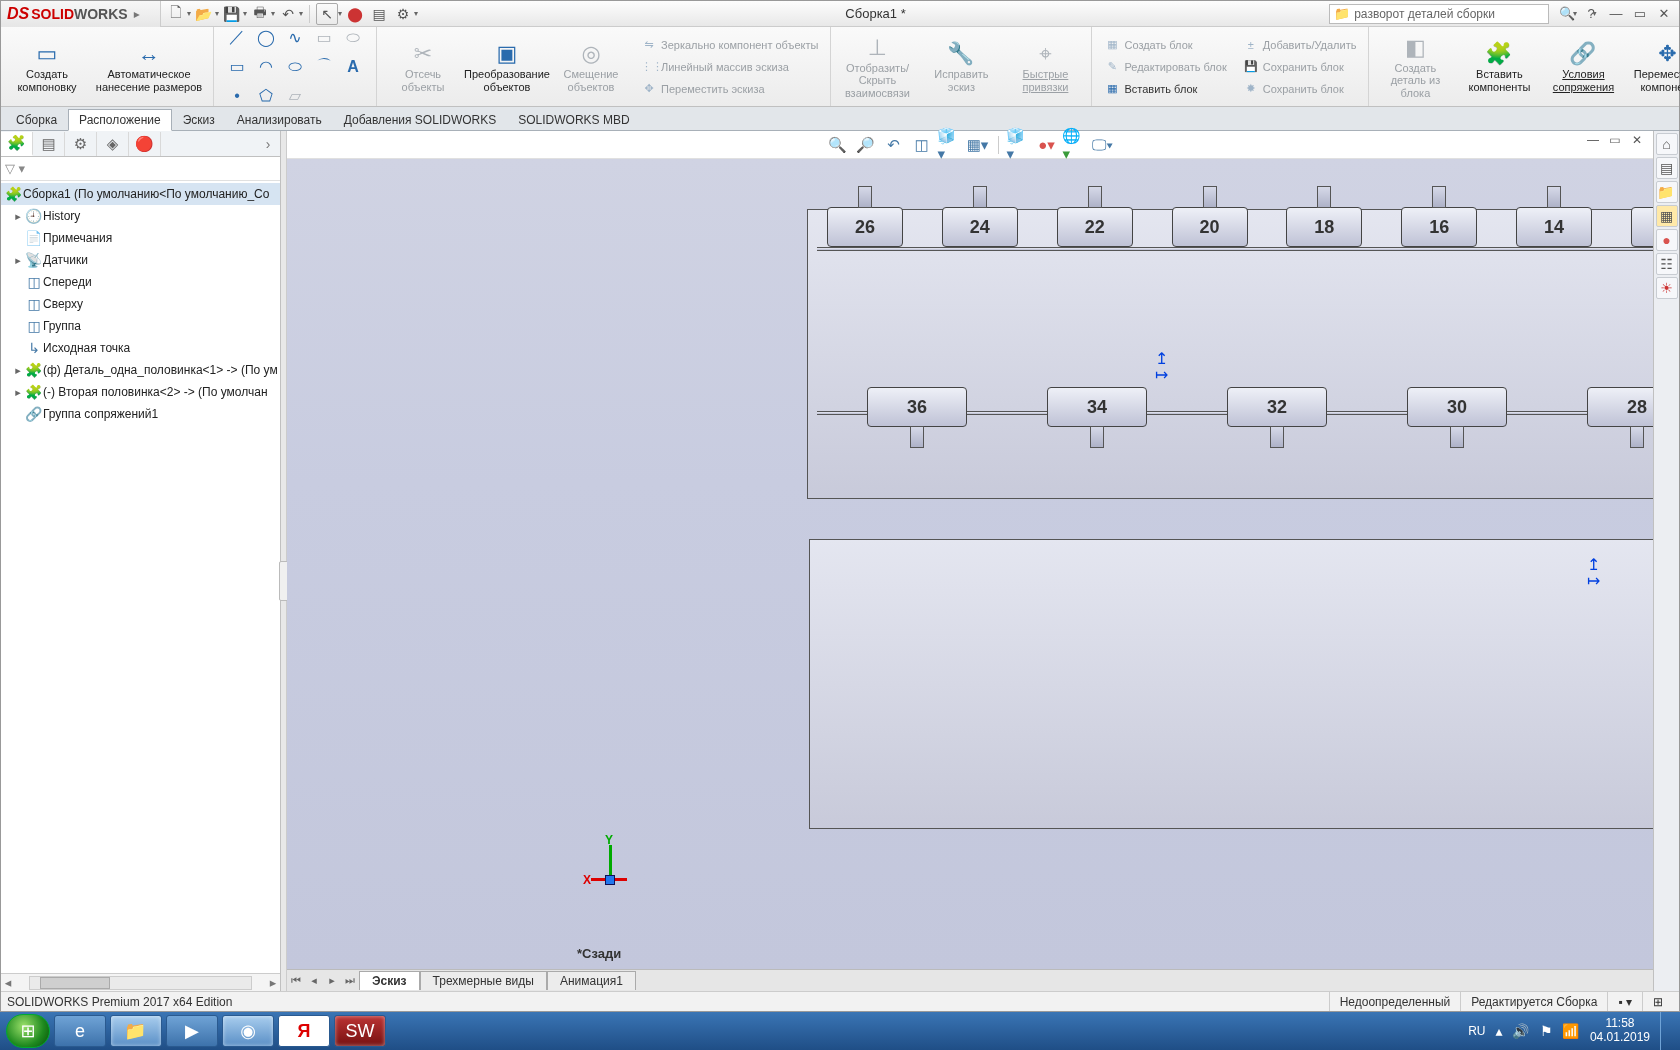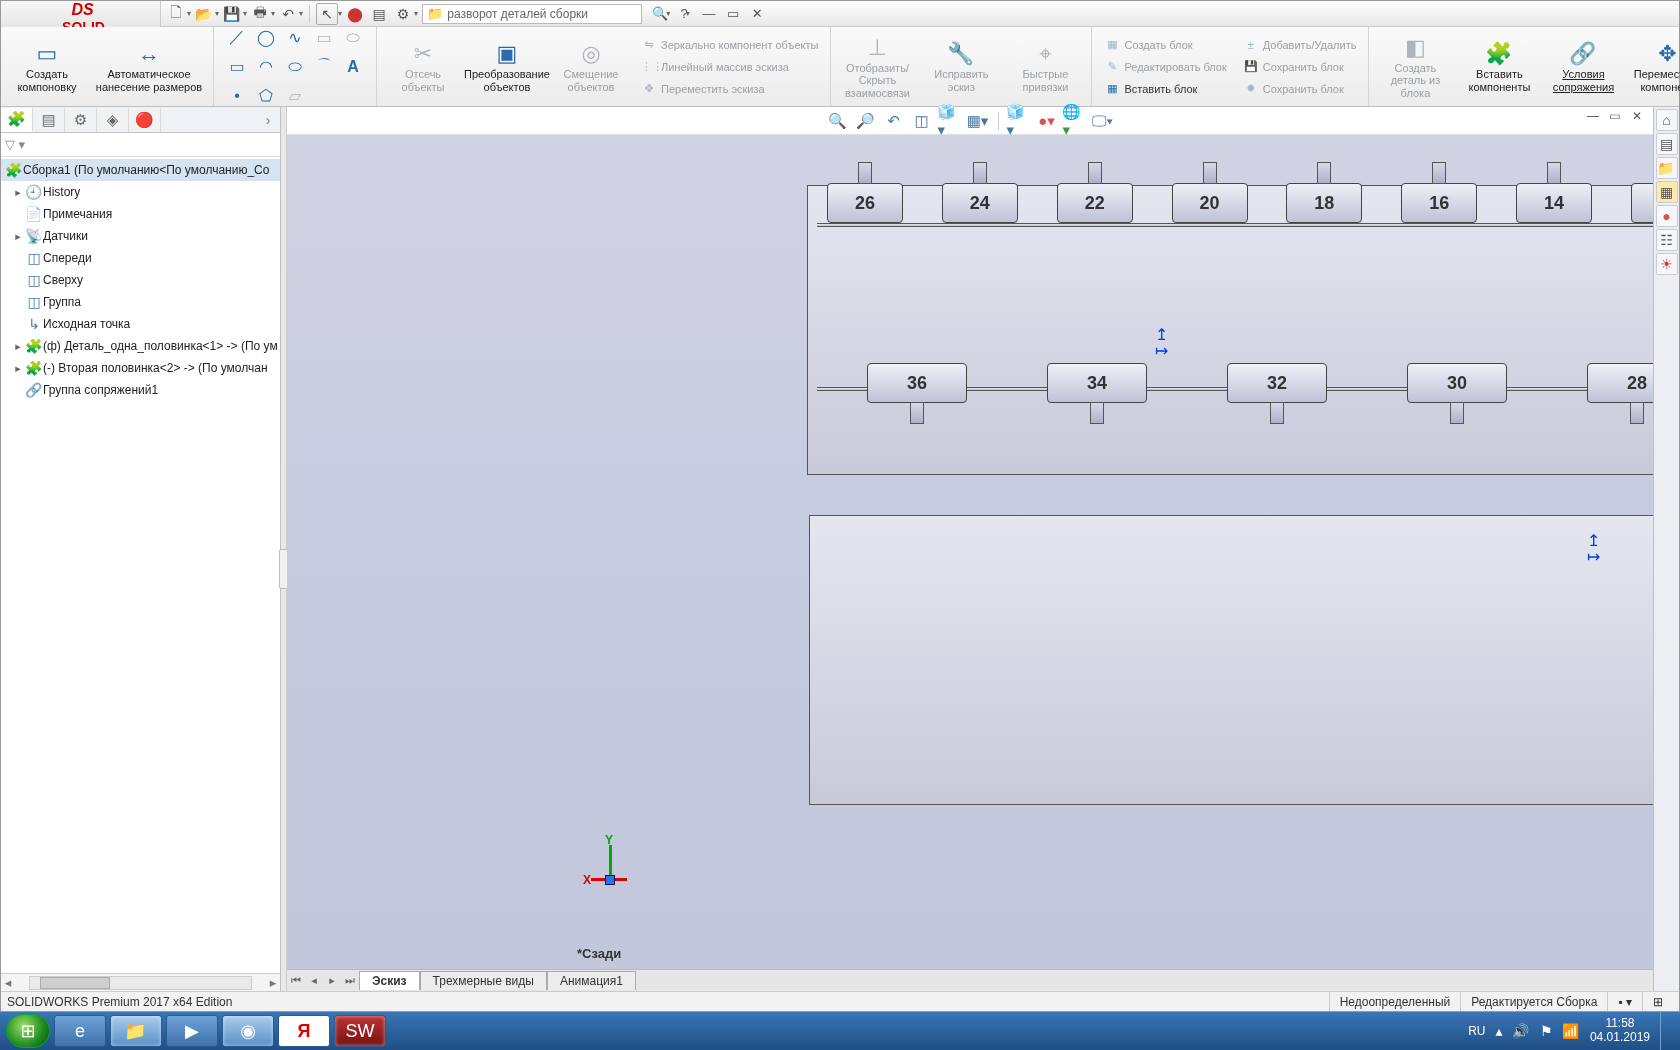--- a/index.html
+++ b/index.html
@@ -1,21 +1,21 @@
 <!DOCTYPE html>
 <html><head>
 <meta charset="utf-8">
 <style>
 * { box-sizing: border-box; margin: 0; padding: 0; font-family: "Segoe UI", Tahoma, sans-serif; }
 html, body { width: 1680px; height: 1050px; overflow: hidden; background: #fff; font-size: 13px; }
 .app-window { width: 1680px; height: 1012px; border: 1px solid #999; background: #fff; display: flex; flex-direction: column; }
 
 
 .titlebar { height: 26px; background: linear-gradient(#fdfdfd,#e8e8e8); display: flex; align-items: center; border-bottom: 1px solid #ccc; }
-.sw-logo { width: 160px; height: 26px; display: flex; align-items: center; padding-left: 6px; background: linear-gradient(#f7f7f7,#e6e6e6); border-right: 1px solid #ccc; flex-direction: column; }
+.sw-logo { width: 160px; height: 26px; display: flex; align-items: center; padding-left: 6px; background: linear-gradient(#f7f7f7,#e6e6e6); border-right: 1px solid #ccc; }
 .sw-logo .ds { color:#c00; font-style: italic; font-weight: bold; font-size: 16px; margin-right: 2px;}
 .sw-logo .solid { color:#c00; font-weight: bold; font-size: 14px;}
 .sw-logo .works { color:#555; font-weight: bold; font-size: 14px;}
 .qat { display:flex; align-items:center; gap:2px; padding:0 4px;}
 .qat-btn { width:22px; height:22px; display:flex; align-items:center; justify-content:center; color:#555; font-size:14px; border-radius:2px;}
 .qat-sep{width:1px;height:18px;background:#ccc;margin:0 4px;}
 .drop-tri{font-size:8px;color:#666;margin-left:-2px;}
 .doc-title { flex:1; text-align:center; font-size:13px; color:#333;}
 .title-right{display:flex;align-items:center;gap:2px;padding-right:4px;}
 .search-box{display:flex;align-items:center;border:1px solid #bbb;background:#fff;height:20px;width:220px;padding:0 4px;margin-right:6px;}
@@ -134,20 +134,21 @@
       <div class="qat-btn">↶</div>
         <span class="drop-tri">▾</span>
       <div class="qat-sep"></div>
       <div class="qat-btn" style="border:1px solid #aaa;">↖</div>
         <span class="drop-tri">▾</span>
       <div class="qat-btn" style="color:#c33;">⬤</div>
       <div class="qat-btn">▤</div>
       <div class="qat-btn">⚙</div>
         <span class="drop-tri">▾</span>
     </div>
+    <div class="doc-title">Сборка1 *</div>
     <div class="title-right">
       <div class="search-box">
         <span class="ico">📁</span>
         <input value="разворот деталей сборки" style="">
       </div>
       <div class="win-btn">🔍<span class="drop-tri">▾</span></div>
       <div class="win-btn">?<span class="drop-tri">▾</span></div>
       <div class="win-btn">—</div>
       <div class="win-btn">▭</div>
       <div class="win-btn">✕</div>
@@ -223,21 +224,21 @@
           <div style="white-space:pre-line;">Отобразить/Скрыть
 взаимосвязи</div>
         </div>
       <div class="big-btn disabled">
           <div class="ico">🔧</div>
           <div style="white-space:pre-line;">Исправить
 эскиз</div>
         </div>
       <div class="big-btn disabled">
           <div class="ico">⌖</div>
-          <div style="white-space:pre-line;">Быстрые
+          <div style="white-space:pre-line;text-decoration:underline;">Быстрые
 привязки</div>
         </div>
     </div>
     <div class="ribbon-group">
       <div class="small-stack">
         <div class="small-btn">
             <span class="mi">▦</span>
             <span>Создать блок</span>
           </div>
         <div class="small-btn">
@@ -282,20 +283,28 @@
 сопряжения</div>
         </div>
       <div class="big-btn">
           <div class="ico">✥</div>
           <div style="white-space:pre-line;">Переместить
 компонент</div>
         </div>
     </div>
   </div>
 
+  <div class="cm-tabs" id="cm-tabs">
+      <div class="cm-tab">Сборка</div>
+      <div class="cm-tab active">Расположение</div>
+      <div class="cm-tab">Эскиз</div>
+      <div class="cm-tab">Анализировать</div>
+      <div class="cm-tab">Добавления SOLIDWORKS</div>
+      <div class="cm-tab">SOLIDWORKS MBD</div>
+    </div>
 
   <div class="main">
 
     <div class="side-panel">
       <div class="side-tabs">
         <div class="st active">🧩</div>
         <div class="st">▤</div>
         <div class="st">⚙</div>
         <div class="st">◈</div>
         <div class="st">🔴</div>

